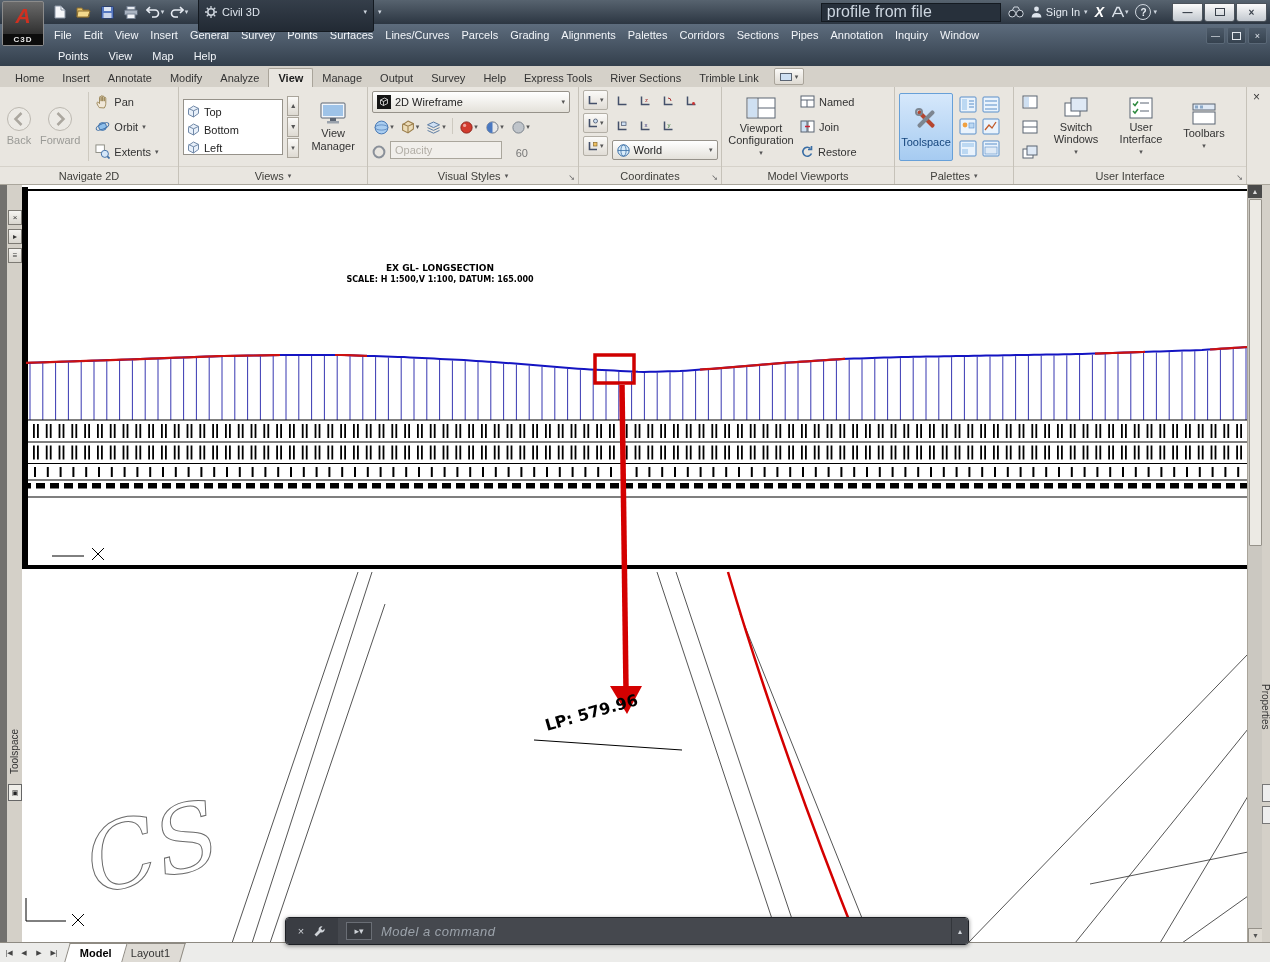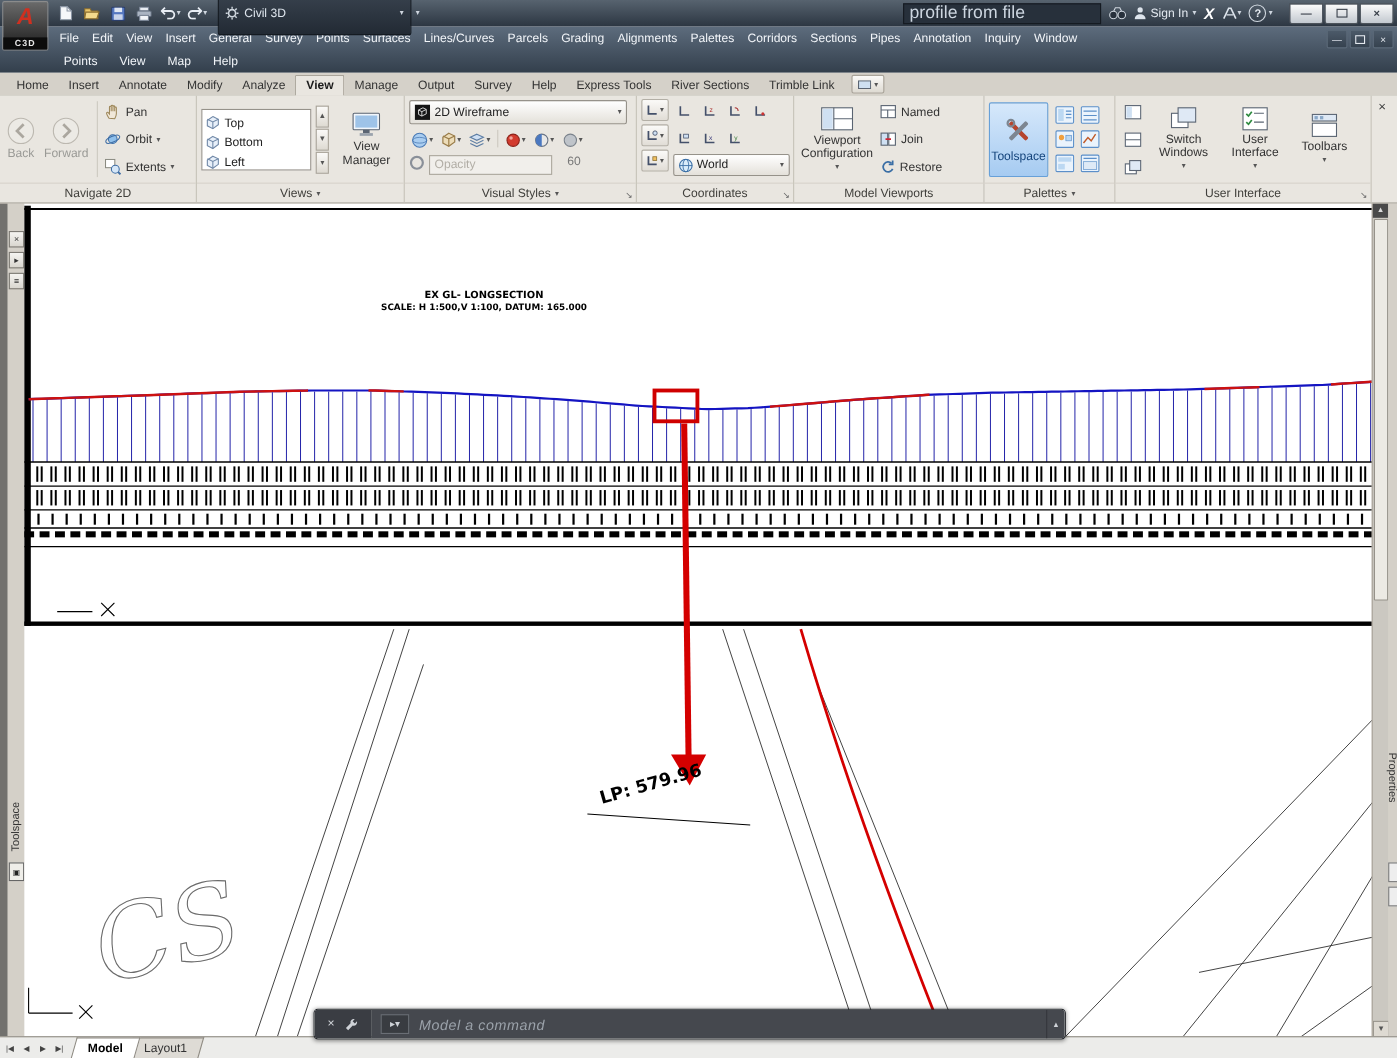--- a/index.html
+++ b/index.html
@@ -526,21 +526,21 @@
             </span>
           <span class="iconbtn">
               <span class="ic">
                 <svg width="13" height="13">
                   <circle cx="6.5" cy="6.5" r="5.6" fill="#bfc4ca" stroke="#7b838c"></circle>
                 </svg>
               </span>
               <span class="dd" style="color:#555">▾</span>
             </span>
         </div>
-        <div style="display:flex;gap:4px;align-items:flex-start">
+        <div style="display:flex;gap:4px;align-items:flex-end">
           <span class="ic">
               <svg width="14" height="14">
                 <circle cx="7" cy="7" r="5.4" fill="none" stroke="#8a9099" stroke-width="2"></circle>
               </svg>
             </span>
           <span class="opfield">
               <span>Opacity</span>
             </span>
           <span class="opval">60</span>
         </div>

